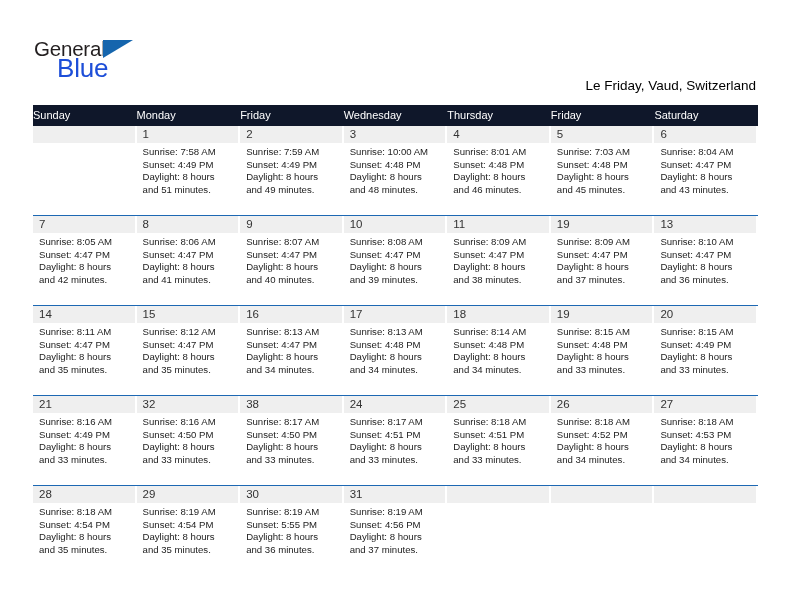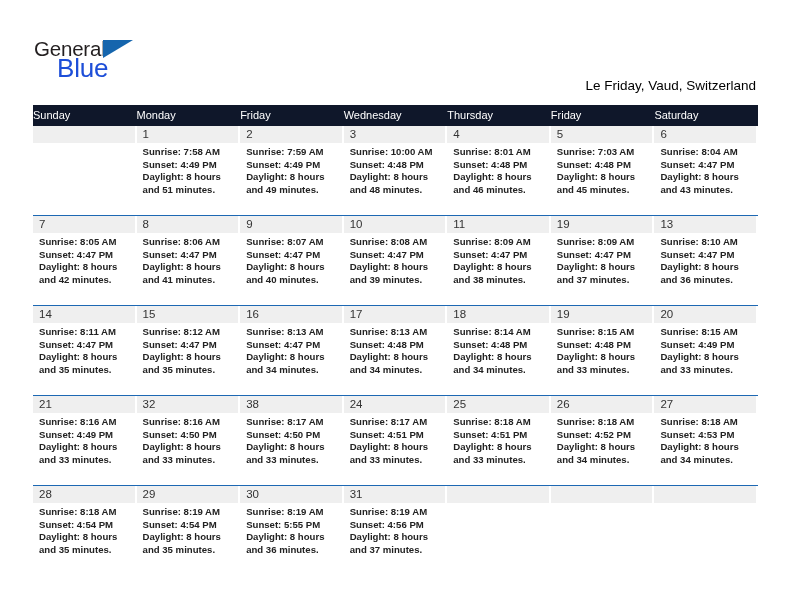--- a/index.html
+++ b/index.html
@@ -126,21 +126,20 @@
     box-sizing: border-box;
   }
   .daynum.empty {
     color: transparent;
   }
   .info {
     padding: 3px 5px 0 6px;
     font-size: 9.6px;
     line-height: 12.6px;
     color: #222222;
-    font-weight: bold;
   }
   .info div {
     white-space: nowrap;
   }
 </style>
 </head>
 <body>
 
 <div class="page">
 

